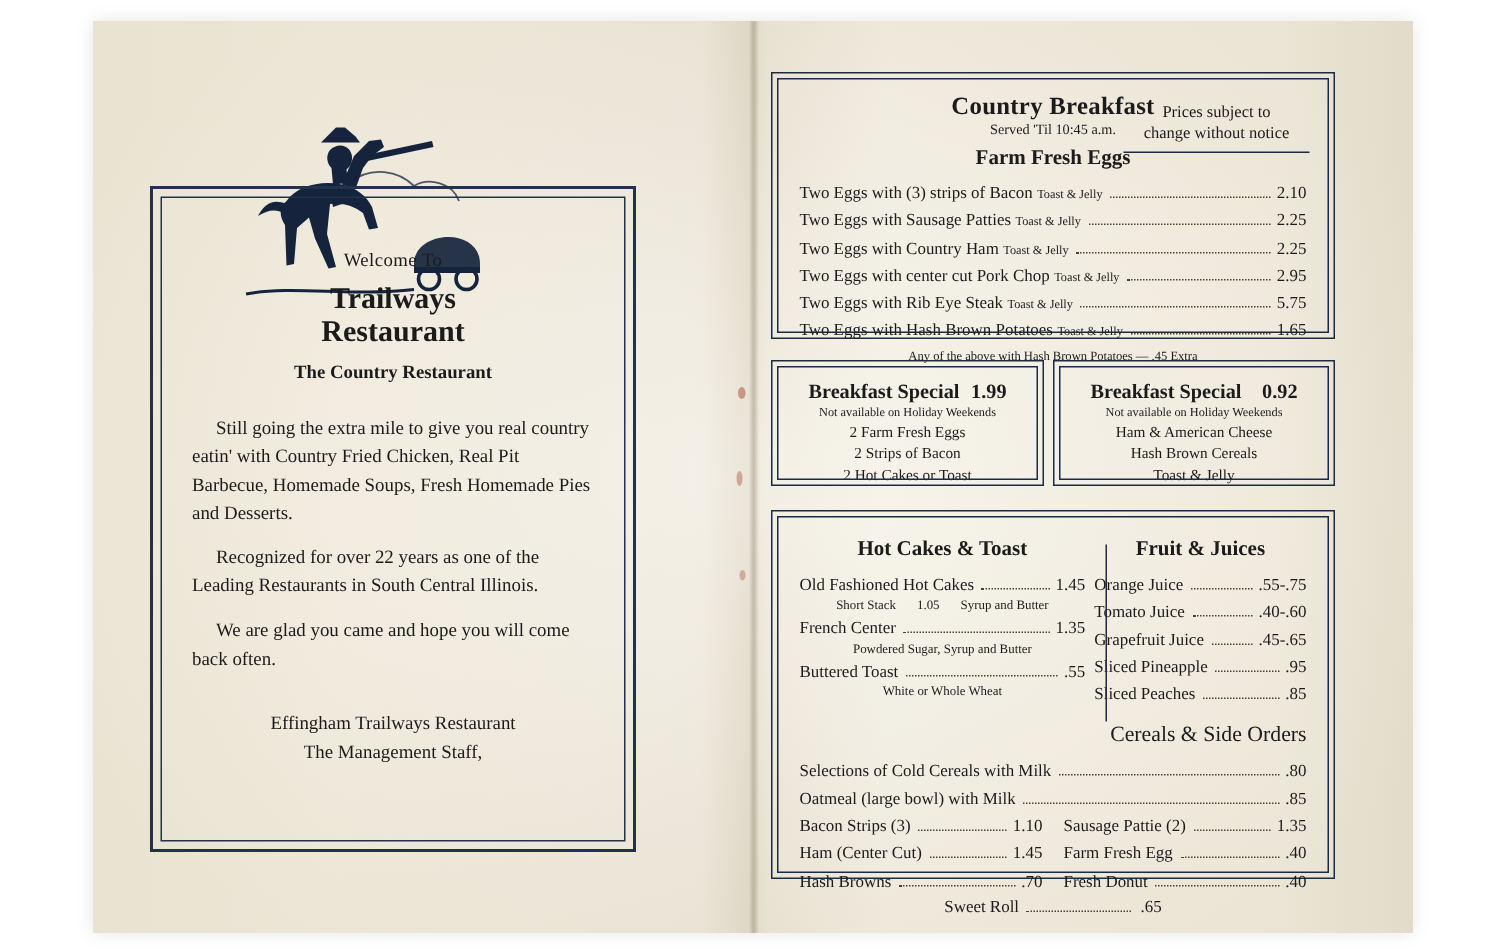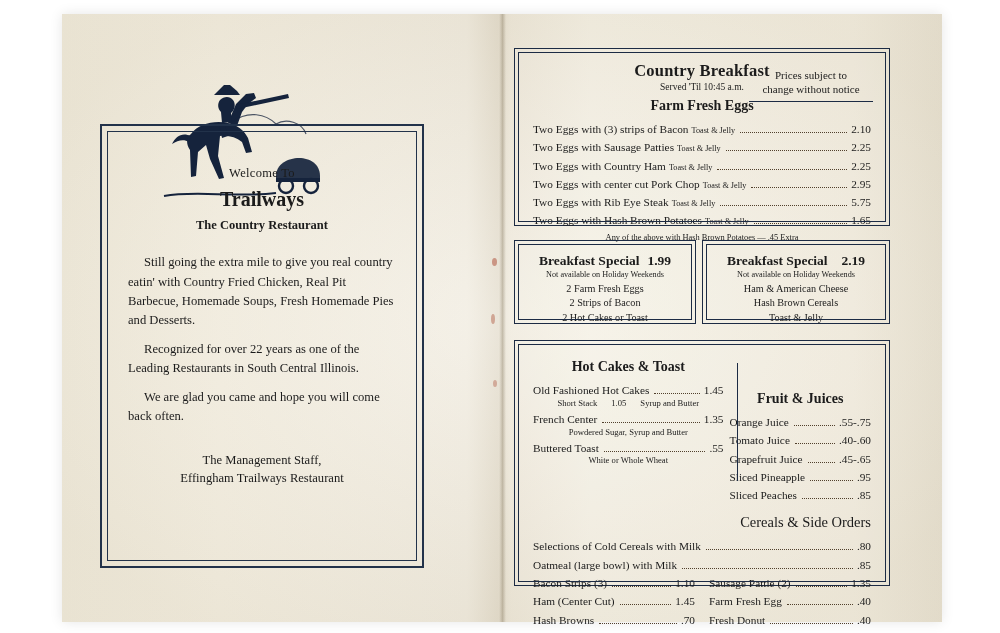--- a/index.html
+++ b/index.html
@@ -64,21 +64,21 @@
   .row .pr{white-space:nowrap;font-size:11.3px;}
   .foot-note{text-align:center;font-size:8.4px;margin-top:3px;}
 
   .sp-head{display:flex;justify-content:space-between;align-items:baseline;
            font-size:13.5px;font-weight:bold;padding:0 6px;}
   .sp-note{text-align:center;font-size:8.2px;margin-top:1px;}
   .sp-lines{text-align:center;font-size:10.2px;line-height:1.42;margin-top:3px;}
 
   .two-col{display:flex;}
   .col-l{width:208px;padding-right:6px;box-sizing:border-box;}
-  .col-r{width:150px;box-sizing:border-box;margin-top:32px;}
+  .col-r{width:150px;box-sizing:border-box;}
   .divider{position:absolute;left:214px;top:14px;width:1px;height:118px;background:#1c2b44;}
 
   .sub{font-size:8.6px;text-align:center;margin:-2px 0 2px 0;}
   .subrow{display:flex;justify-content:center;gap:14px;font-size:8.6px;margin:-1px 0 2px 0;}
 
   .sweet{display:flex;justify-content:center;align-items:baseline;font-size:11.3px;margin-top:2px;}
   .sweet .dots{width:70px;border-bottom:1px dotted #51402c;margin:0 6px 3px 5px;height:0;}
 
   .cereal-h{margin:10px 0 2px 0;text-align:right;font-size:14.5px;font-weight:normal;}
   .grid2{display:flex;gap:14px;align-items:center;}
@@ -127,32 +127,33 @@
 
           <path d="M96 62 C112 50 130 54 140 64 C150 58 166 62 170 74" stroke="#15233c" stroke-width="1.2" fill="none" opacity=".75"></path>
         </svg>
       </div>
 
       <div class="lframe">
         <div class="lframe-inner">
           <div class="welcome">Welcome To</div>
           <div class="brand">
             <div>Trailways</div>
+            <div>Restaurant</div>
           </div>
           <div class="brand-sub">The Country Restaurant</div>
 
           <div class="body-copy">
             <p>Still going the extra mile to give you real country eatin' with Country Fried Chicken, Real Pit Barbecue,  Homemade Soups, Fresh Homemade Pies and Desserts.</p>
             <p>Recognized for over 22 years as one of the Leading Restaurants in South Central Illinois.</p>
             <p>We are glad you came and hope you will come back often.</p>
           </div>
 
           <div class="sign">
+            <div>Effingham Trailways Restaurant</div>
             <div>The Management Staff,</div>
-            <div>Effingham Trailways Restaurant</div>
           </div>
         </div>
       </div>
     </div>
 
     <div class="page right">
 
       <div class="box b1">
         <div class="box-in">
           <h2 class="sec">Country Breakfast</h2>
@@ -218,21 +219,21 @@
             <div>2 Strips of Bacon</div>
             <div>2 Hot Cakes or Toast</div>
           </div>
         </div>
       </div>
 
       <div class="box b3">
         <div class="box-in">
           <div class="sp-head">
             <span>Breakfast Special</span>
-            <span>2.19</span>
+            <span>0.92</span>
           </div>
           <div class="sp-note">Not available on Holiday Weekends</div>
           <div class="sp-lines">
             <div>Ham &amp; American Cheese</div>
             <div>Hash Brown Cereals</div>
             <div>Toast &amp; Jelly</div>
           </div>
         </div>
       </div>
 

